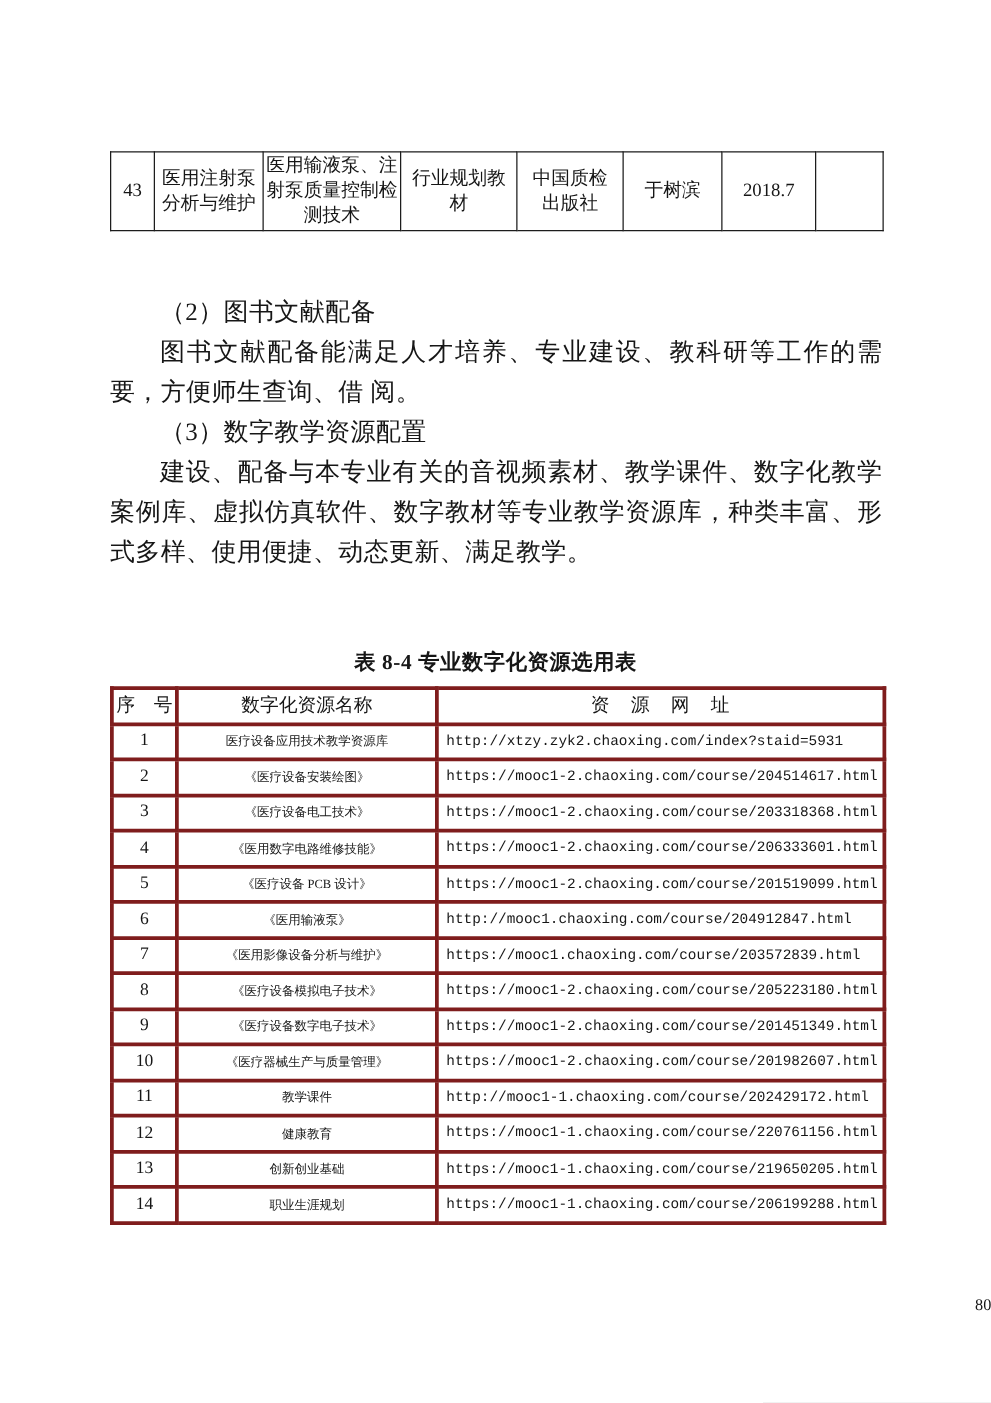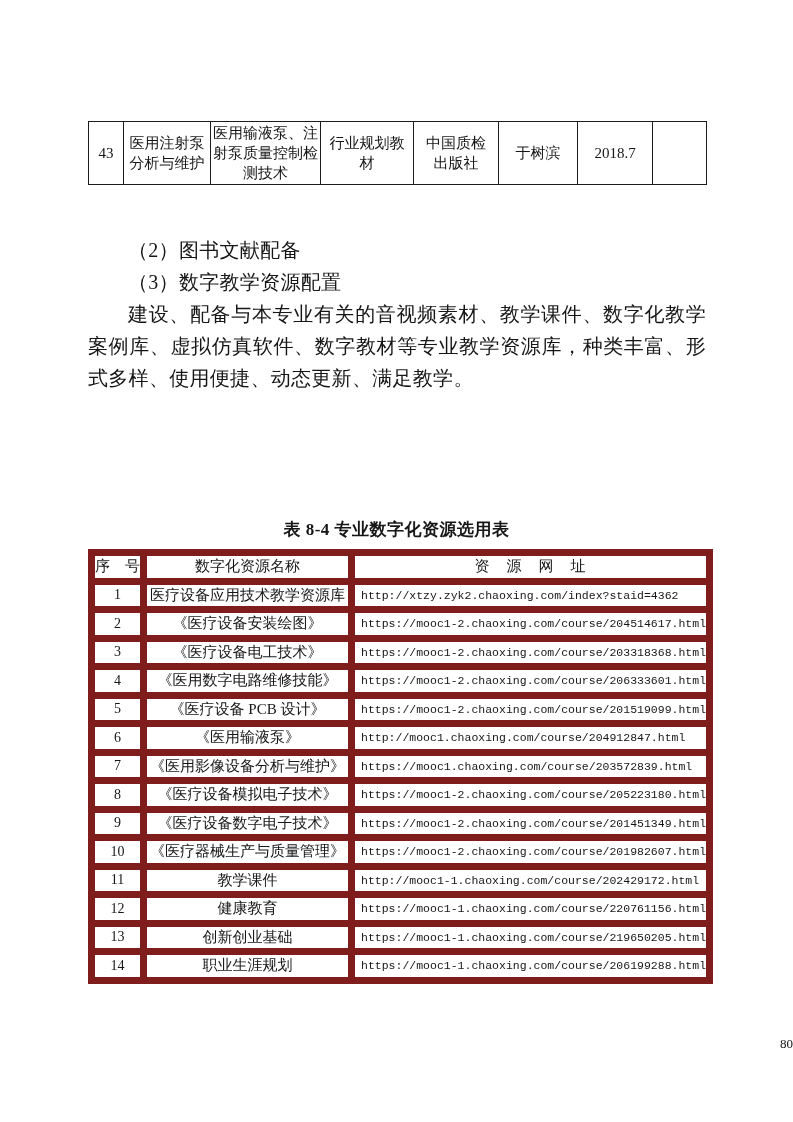--- a/index.html
+++ b/index.html
@@ -62,30 +62,30 @@
 
   
   .res-table {
     position: absolute;
     left: 88px; top: 549px;
     width: 618px;
     border-collapse: collapse;
     table-layout: fixed;
   }
   .res-table td, .res-table th {
-    border: 7px solid #7f1d1d;
+    border: 3px solid #7f1d1d;
     height: 28.5px;
     padding: 0;
     vertical-align: middle;
     font-weight: normal;
   }
   .res-table th { font-size: 15px; text-align: center; }
   .res-table th.url-head { letter-spacing: 1px; }
   .res-table td.no-cell { font-size: 14px; text-align: center; font-family: "Liberation Serif", "DejaVu Serif", serif; }
-  .res-table td.name-cell { font-size: 15px; text-align: center; }
+  .res-table td.name-cell { font-size: 10px; text-align: center; }
   .res-table td.url {
     font-family: "Liberation Mono", "DejaVu Sans Mono", monospace;
     font-size: 11.5px;
     text-align: left;
     padding-left: 6px;
     white-space: nowrap;
     overflow: hidden;
   }
   .res-table td.url.small { font-size: 8.5px; }
 
@@ -123,20 +123,21 @@
         <td class="pub-cell">中国质检出版社</td>
         <td>于树滨</td>
         <td>2018.7</td>
         <td></td>
       </tr>
     </tbody>
   </table>
 
   <div class="content">
     <p>（2）图书文献配备</p>
+    <p>图书文献配备能满足人才培养、专业建设、教科研等工作的需要，方便师生查询、借 阅。</p>
     <p>（3）数字教学资源配置</p>
     <p>建设、配备与本专业有关的音视频素材、教学课件、数字化教学案例库、虚拟仿真软件、数字教材等专业教学资源库，种类丰富、形式多样、使用便捷、动态更新、满足教学。</p>
   </div>
 
   <div class="table-title">表 8-4  专业数字化资源选用表</div>
 
   <table class="res-table">
     <colgroup>
       <col style="width:52px">
         <col style="width:208px">
@@ -146,21 +147,21 @@
       <tr>
         <th>序　号</th>
         <th>数字化资源名称</th>
         <th class="url-head">资　源　网　址</th>
       </tr>
     </thead>
     <tbody>
         <tr>
           <td class="no-cell">1</td>
           <td class="name-cell">医疗设备应用技术教学资源库</td>
-          <td class="url">http://xtzy.zyk2.chaoxing.com/index?staid=4362</td>
+          <td class="url">http://xtzy.zyk2.chaoxing.com/index?staid=5931</td>
         </tr>
         <tr>
           <td class="no-cell">2</td>
           <td class="name-cell">《医疗设备安装绘图》</td>
           <td class="url">https://mooc1-2.chaoxing.com/course/204514617.html</td>
         </tr>
         <tr>
           <td class="no-cell">3</td>
           <td class="name-cell">《医疗设备电工技术》</td>
           <td class="url">https://mooc1-2.chaoxing.com/course/203318368.html</td>

